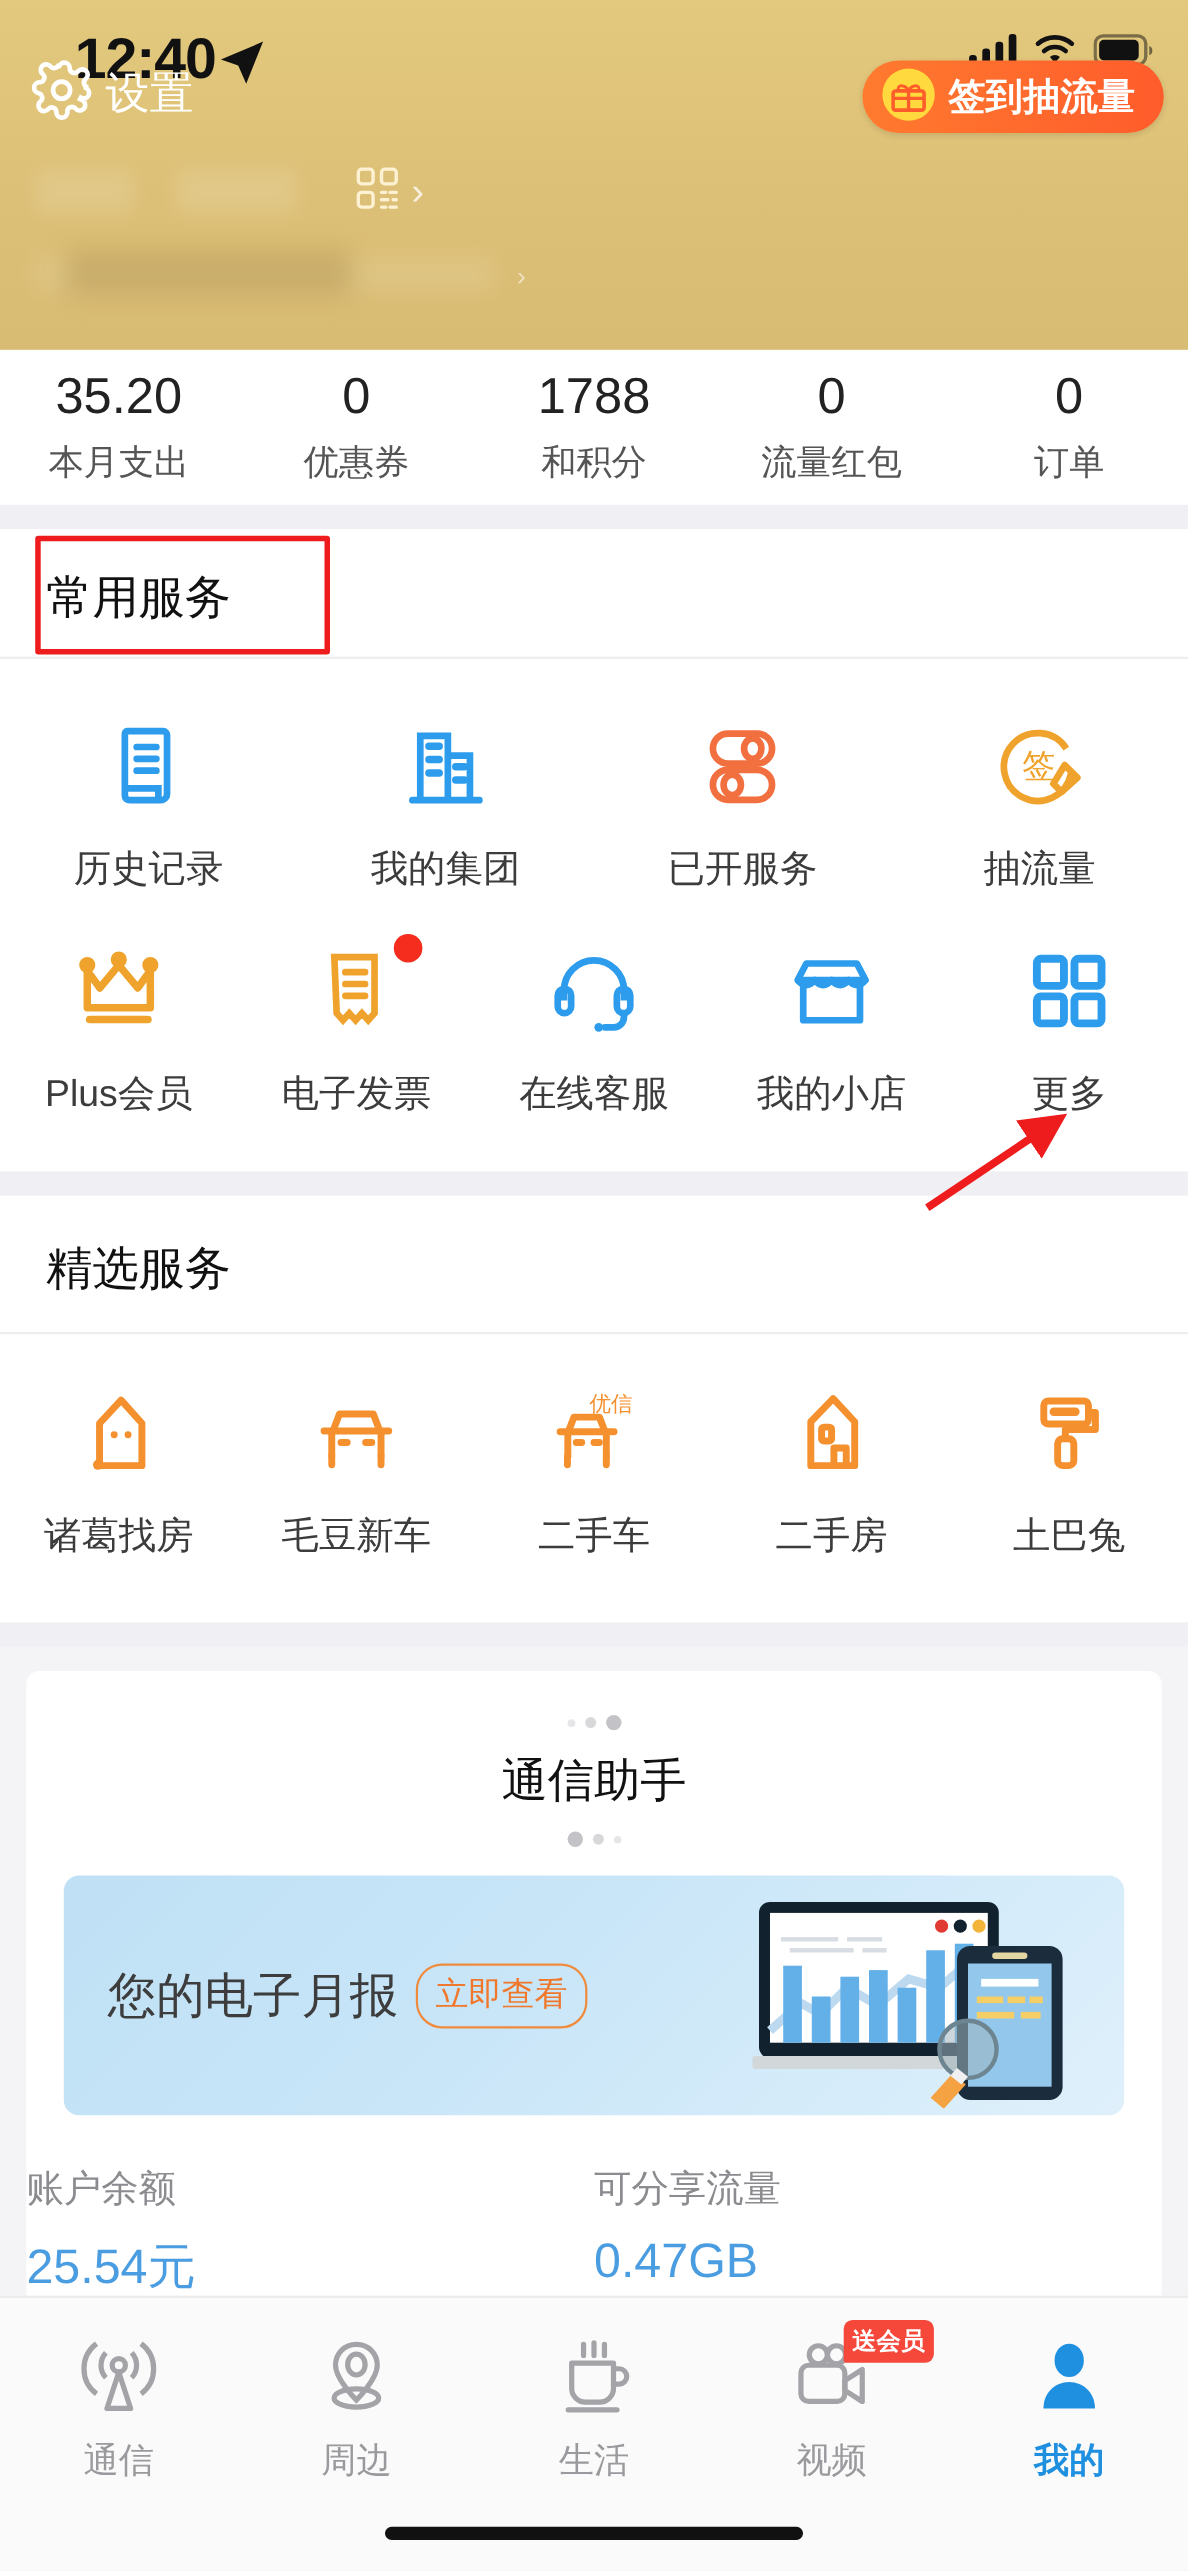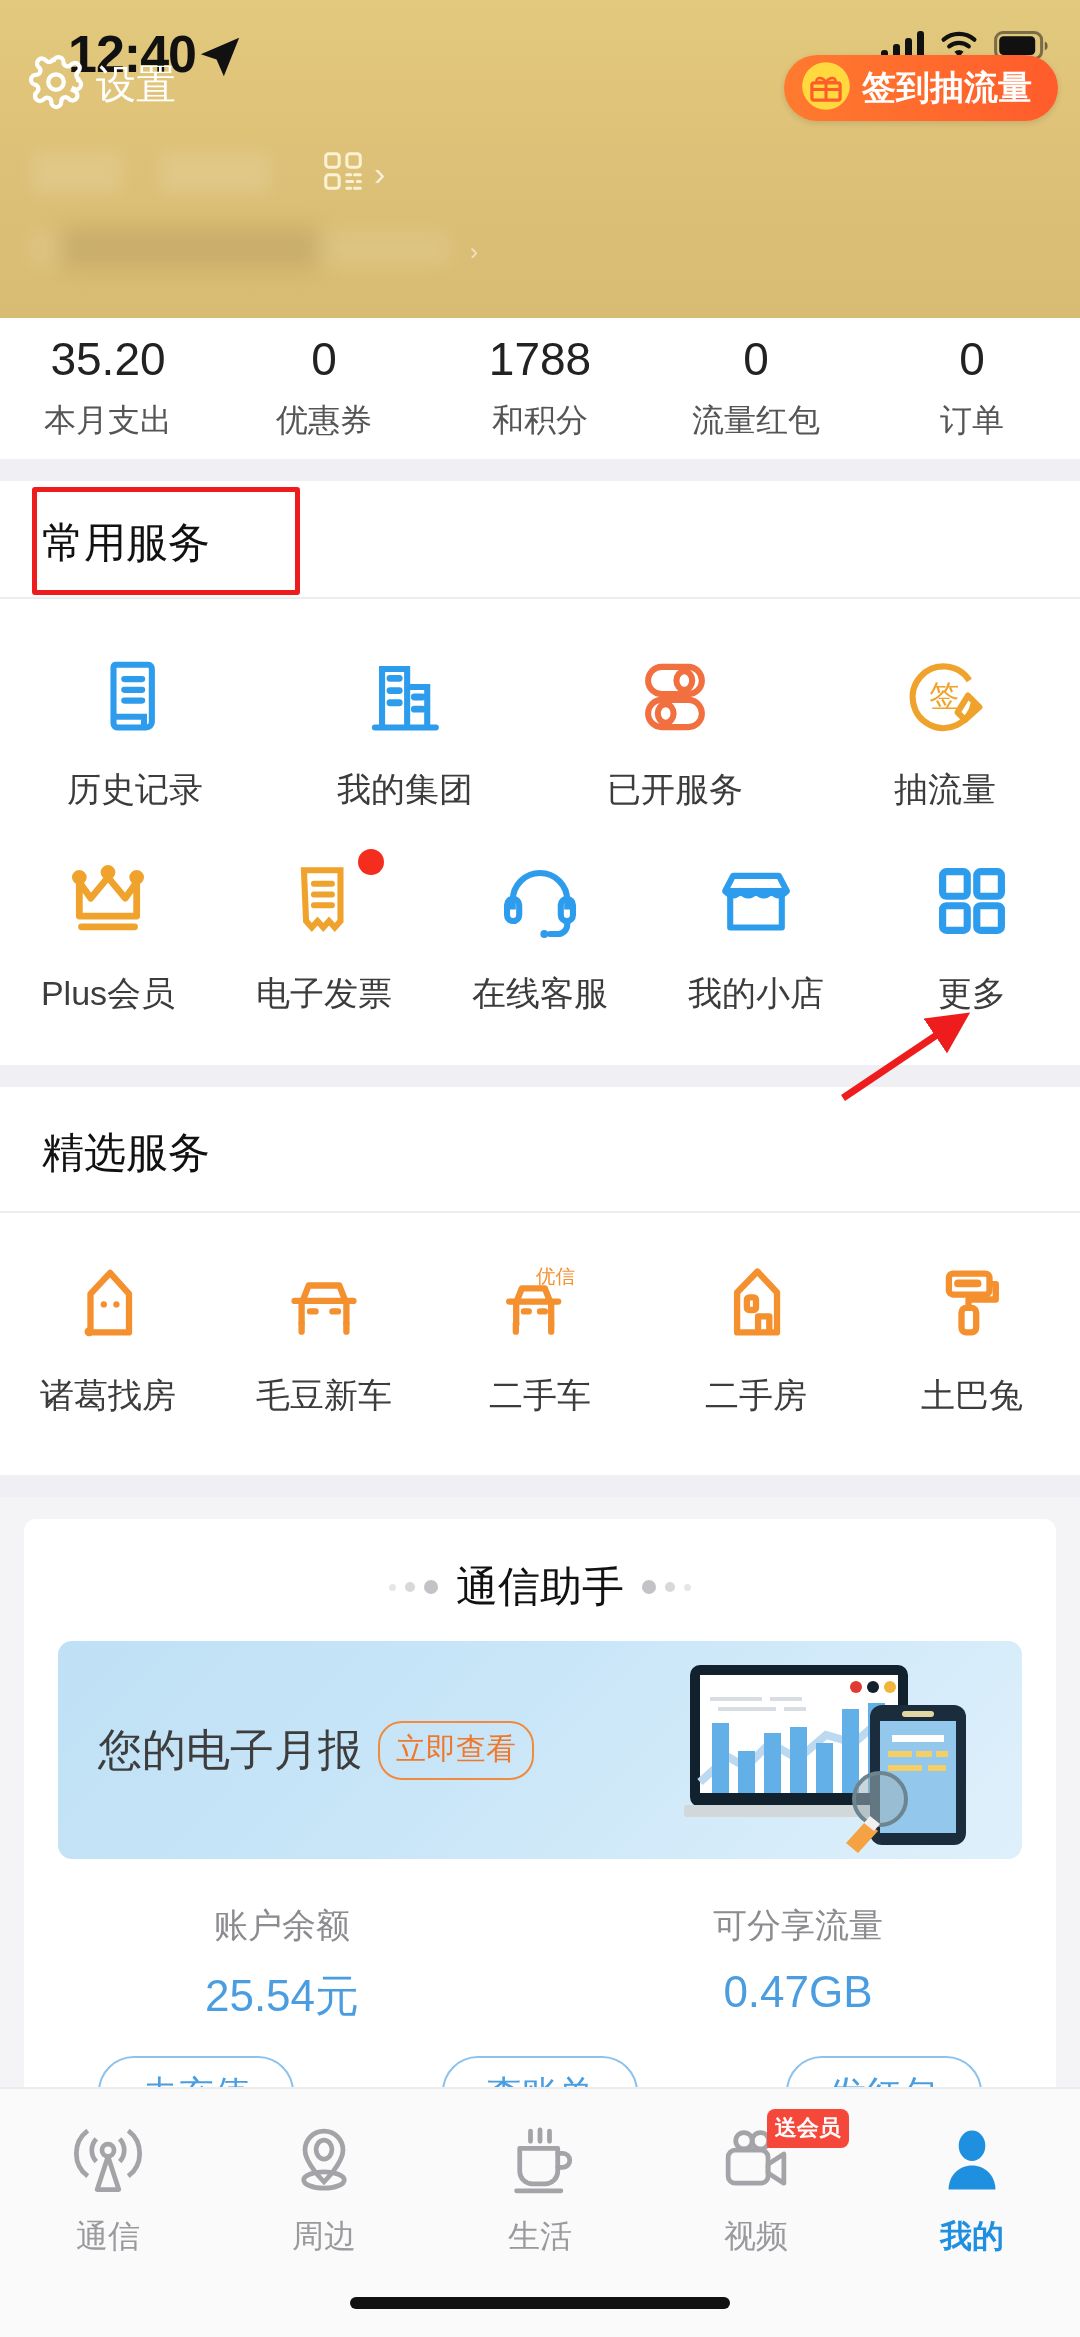--- a/index.html
+++ b/index.html
@@ -126,20 +126,21 @@
   .feat-grid { background:#fff; padding:24px 0 34px; }
 
   
   .card {
     margin:22px 24px 0; background:#fff; border-radius:12px;
     padding:28px 0 34px;
   }
   .card-title-row {
     display:flex; align-items:center; justify-content:center; gap:18px;
     margin:12px 0 26px;
+    flex-direction:column;
   }
   .card-title { font-size:42px; color:#111; font-weight:500; }
   .dots { display:flex; align-items:center; gap:9px; }
   .dots span { display:block; border-radius:50%; background:#b8b8bd; }
   .d1{width:7px;height:7px;opacity:.35}
   .d2{width:10px;height:10px;opacity:.55}
   .d3{width:14px;height:14px;opacity:.85}
 
   .banner {
     margin:0 34px; height:218px; border-radius:14px;
@@ -151,21 +152,21 @@
   .banner-l1 { display:flex; align-items:center; gap:16px; }
   .banner-l1 .t { font-size:44px; color:#3d3d3d; font-weight:500; }
   .view-pill {
     border:2px solid #f08a3c; color:#f0782c; border-radius:24px;
     font-size:30px; padding:6px 16px 8px;
   }
   .banner-l2 { font-size:32px; color:#6c7580; margin-top:22px; }
   .banner-art { position:absolute; right:8px; top:6px; }
 
   .metrics { display:flex; margin-top:44px; }
-  .metric { flex:1; text-align:center; }
+  .metric { flex:1; text-align:left; }
   .metric .k { font-size:34px; color:#8b8b90; }
   .metric .v { font-size:44px; color:#4a9de0; margin-top:18px; }
   .actions { display:flex; margin-top:30px; }
   .act { flex:1; display:flex; justify-content:center; }
   .act .btn {
     border:2px solid #8cc2ec; color:#4a9de0; border-radius:36px;
     font-size:36px; padding:12px 42px; background:#fff;
   }
 
   .card-peek {

